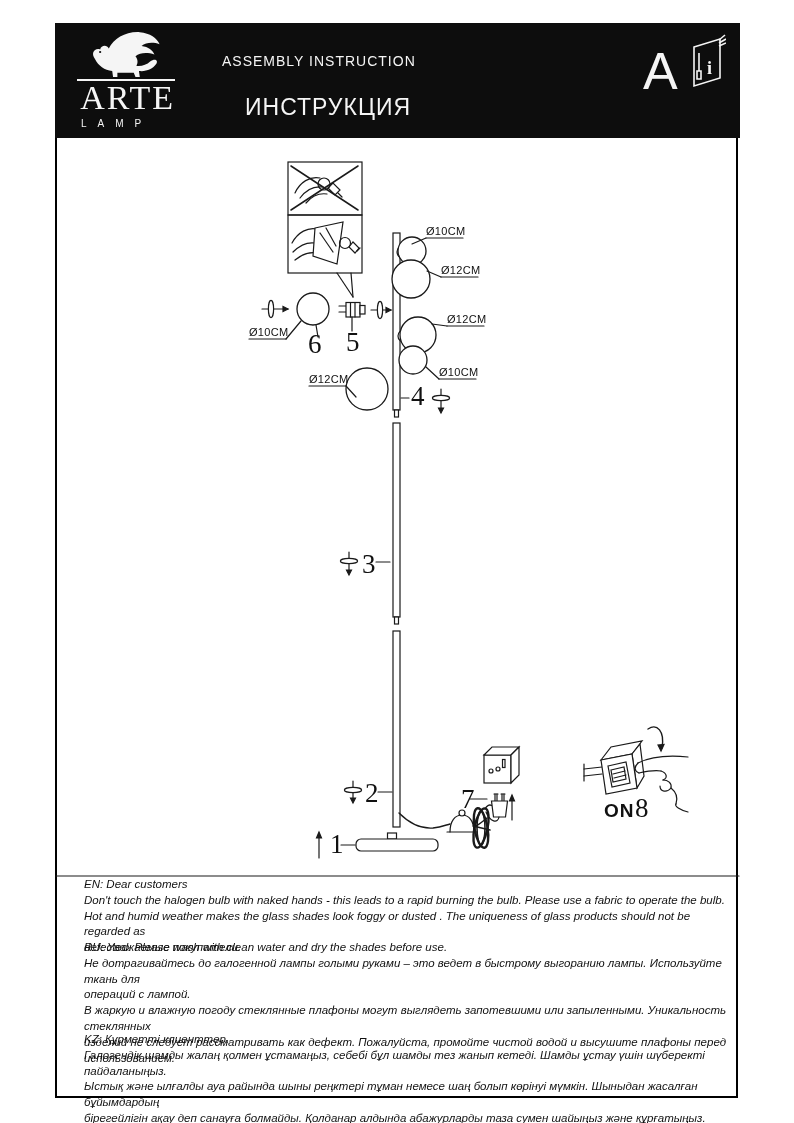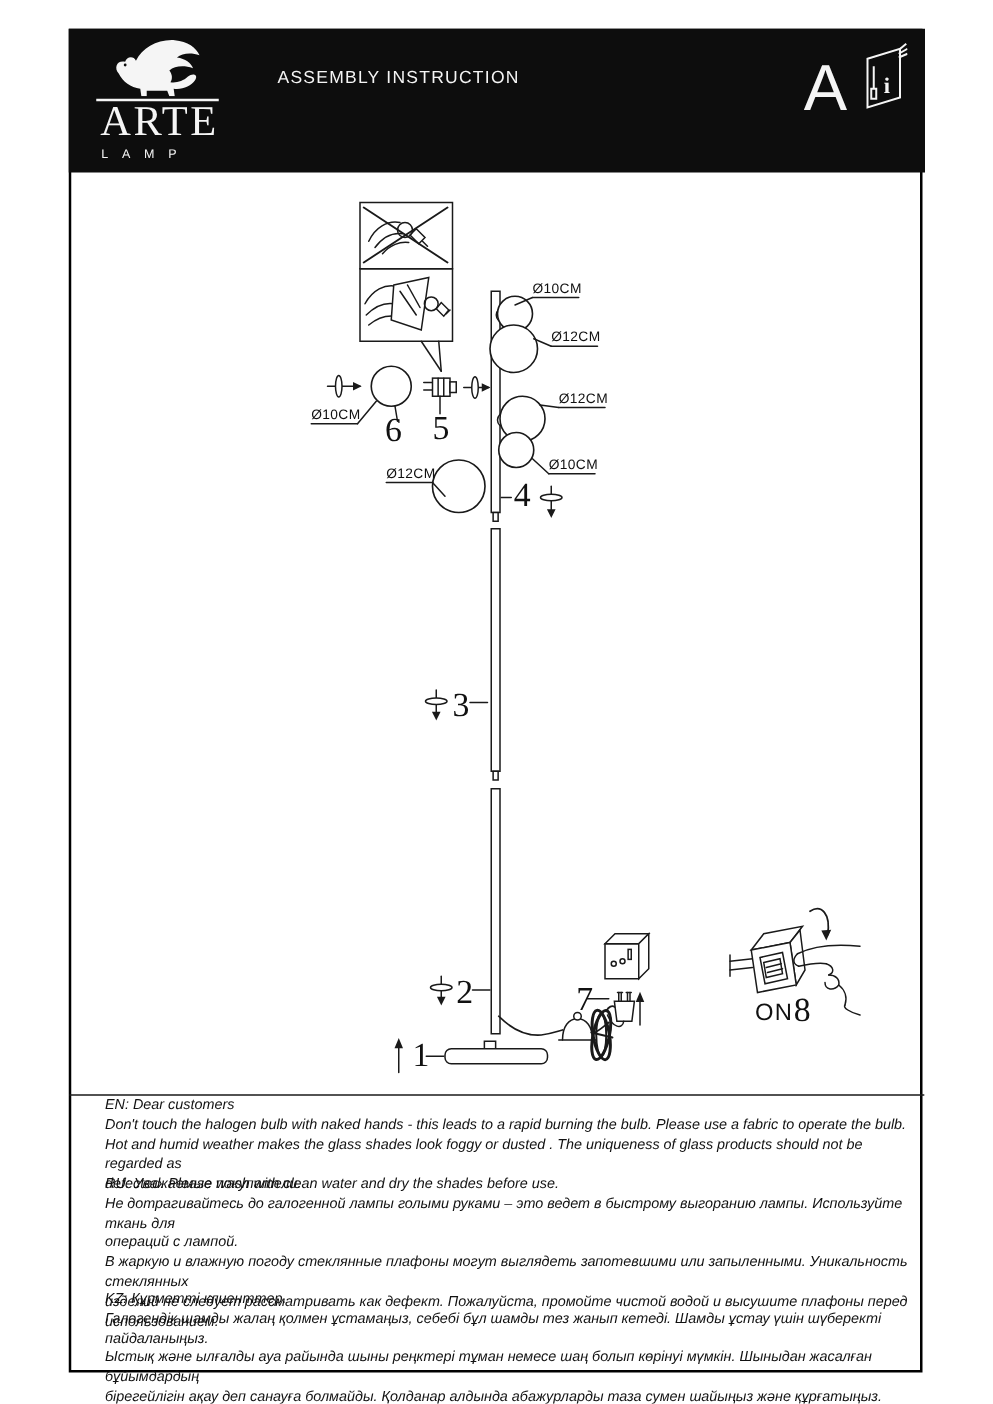--- a/index.html
+++ b/index.html
@@ -14,21 +14,21 @@
              font-family:"Liberation Serif",serif;font-size:34px;letter-spacing:2px;}
   .logo-lamp{position:absolute;left:26px;top:95px;width:98px;font-size:10px;letter-spacing:11px;}
   .h-title{position:absolute;left:167px;top:30px;font-size:14px;letter-spacing:1px;}
   .h-sub{position:absolute;left:190px;top:71px;font-size:23px;letter-spacing:1px;}
   .h-model{position:absolute;left:433px;top:72px;font-size:22px;letter-spacing:1px;}
   .h-a{position:absolute;left:588px;top:18px;font-size:52px;}
   .booklet{position:absolute;left:633px;top:9px;width:38px;height:56px;}
   svg.art{position:absolute;left:0;top:0;width:794px;height:1123px;}
   .lbl{position:absolute;font-size:11px;letter-spacing:0.3px;white-space:nowrap;}
   .num{position:absolute;font-family:"Liberation Serif",serif;font-size:27px;line-height:1;white-space:nowrap;}
-  .onlbl{position:absolute;left:604px;top:800px;font-size:19px;font-weight:normal;letter-spacing:1px;}
+  .onlbl{position:absolute;left:604px;top:800px;font-size:19px;font-weight:bold;letter-spacing:1px;}
   .note{position:absolute;left:84px;width:650px;font-size:11.5px;line-height:15.8px;white-space:pre-line;font-style:italic;}
   .note-en{top:877px;}
   .note-ru{top:940px;}
   .note-kz{top:1032px;}
 </style>
 </head>
 <body>
 
 <div class="page">
 
@@ -36,20 +36,21 @@
 
   <div class="header">
     <svg class="logo-art" viewBox="0 0 100 58">
       <path fill="#f5f5f5" d="M14,37 C9,31 13,24 20,26 C21,21 28,20 30,25 C36,13 50,5 66,6 C78,7 86,13 89,20 C81,17 73,18 68,22 C76,23 81,27 83,32 C74,29 66,30 61,34 C64,38 64,42 62,45 C67,46 74,44 78,40 C83,36 88,38 85,43 C81,49 73,52 65,51 L66,58 L61,58 L59,53 L40,53 L40,58 L35,58 L34,51 C25,50 18,45 14,37 Z"></path>
       <circle cx="20" cy="29" r="1.3" fill="#0d0d0d"></circle>
     </svg>
     <div class="logo-rule"></div>
     <div class="logo-arte">ARTE</div>
     <div class="logo-lamp">LAMP</div>
     <div class="h-title">ASSEMBLY INSTRUCTION</div>
+    <div class="h-sub">ИНСТРУКЦИЯ</div>
     <div class="h-a">A</div>
     <svg class="booklet" viewBox="0 0 38 56">
       <g fill="none" stroke="#f5f5f5" stroke-width="1.6">
         <path d="M31,8 L37,3"></path>
           <path d="M31,11 L38,7"></path>
           <path d="M31,14 L38,11"></path>
         <path d="M6,15 L32,7 L32,46 L6,54 Z"></path>
         <path d="M11,21 L11,39"></path>
           <path d="M9,39 L13,39 L13,47 L9,47 Z"></path>
       </g>

